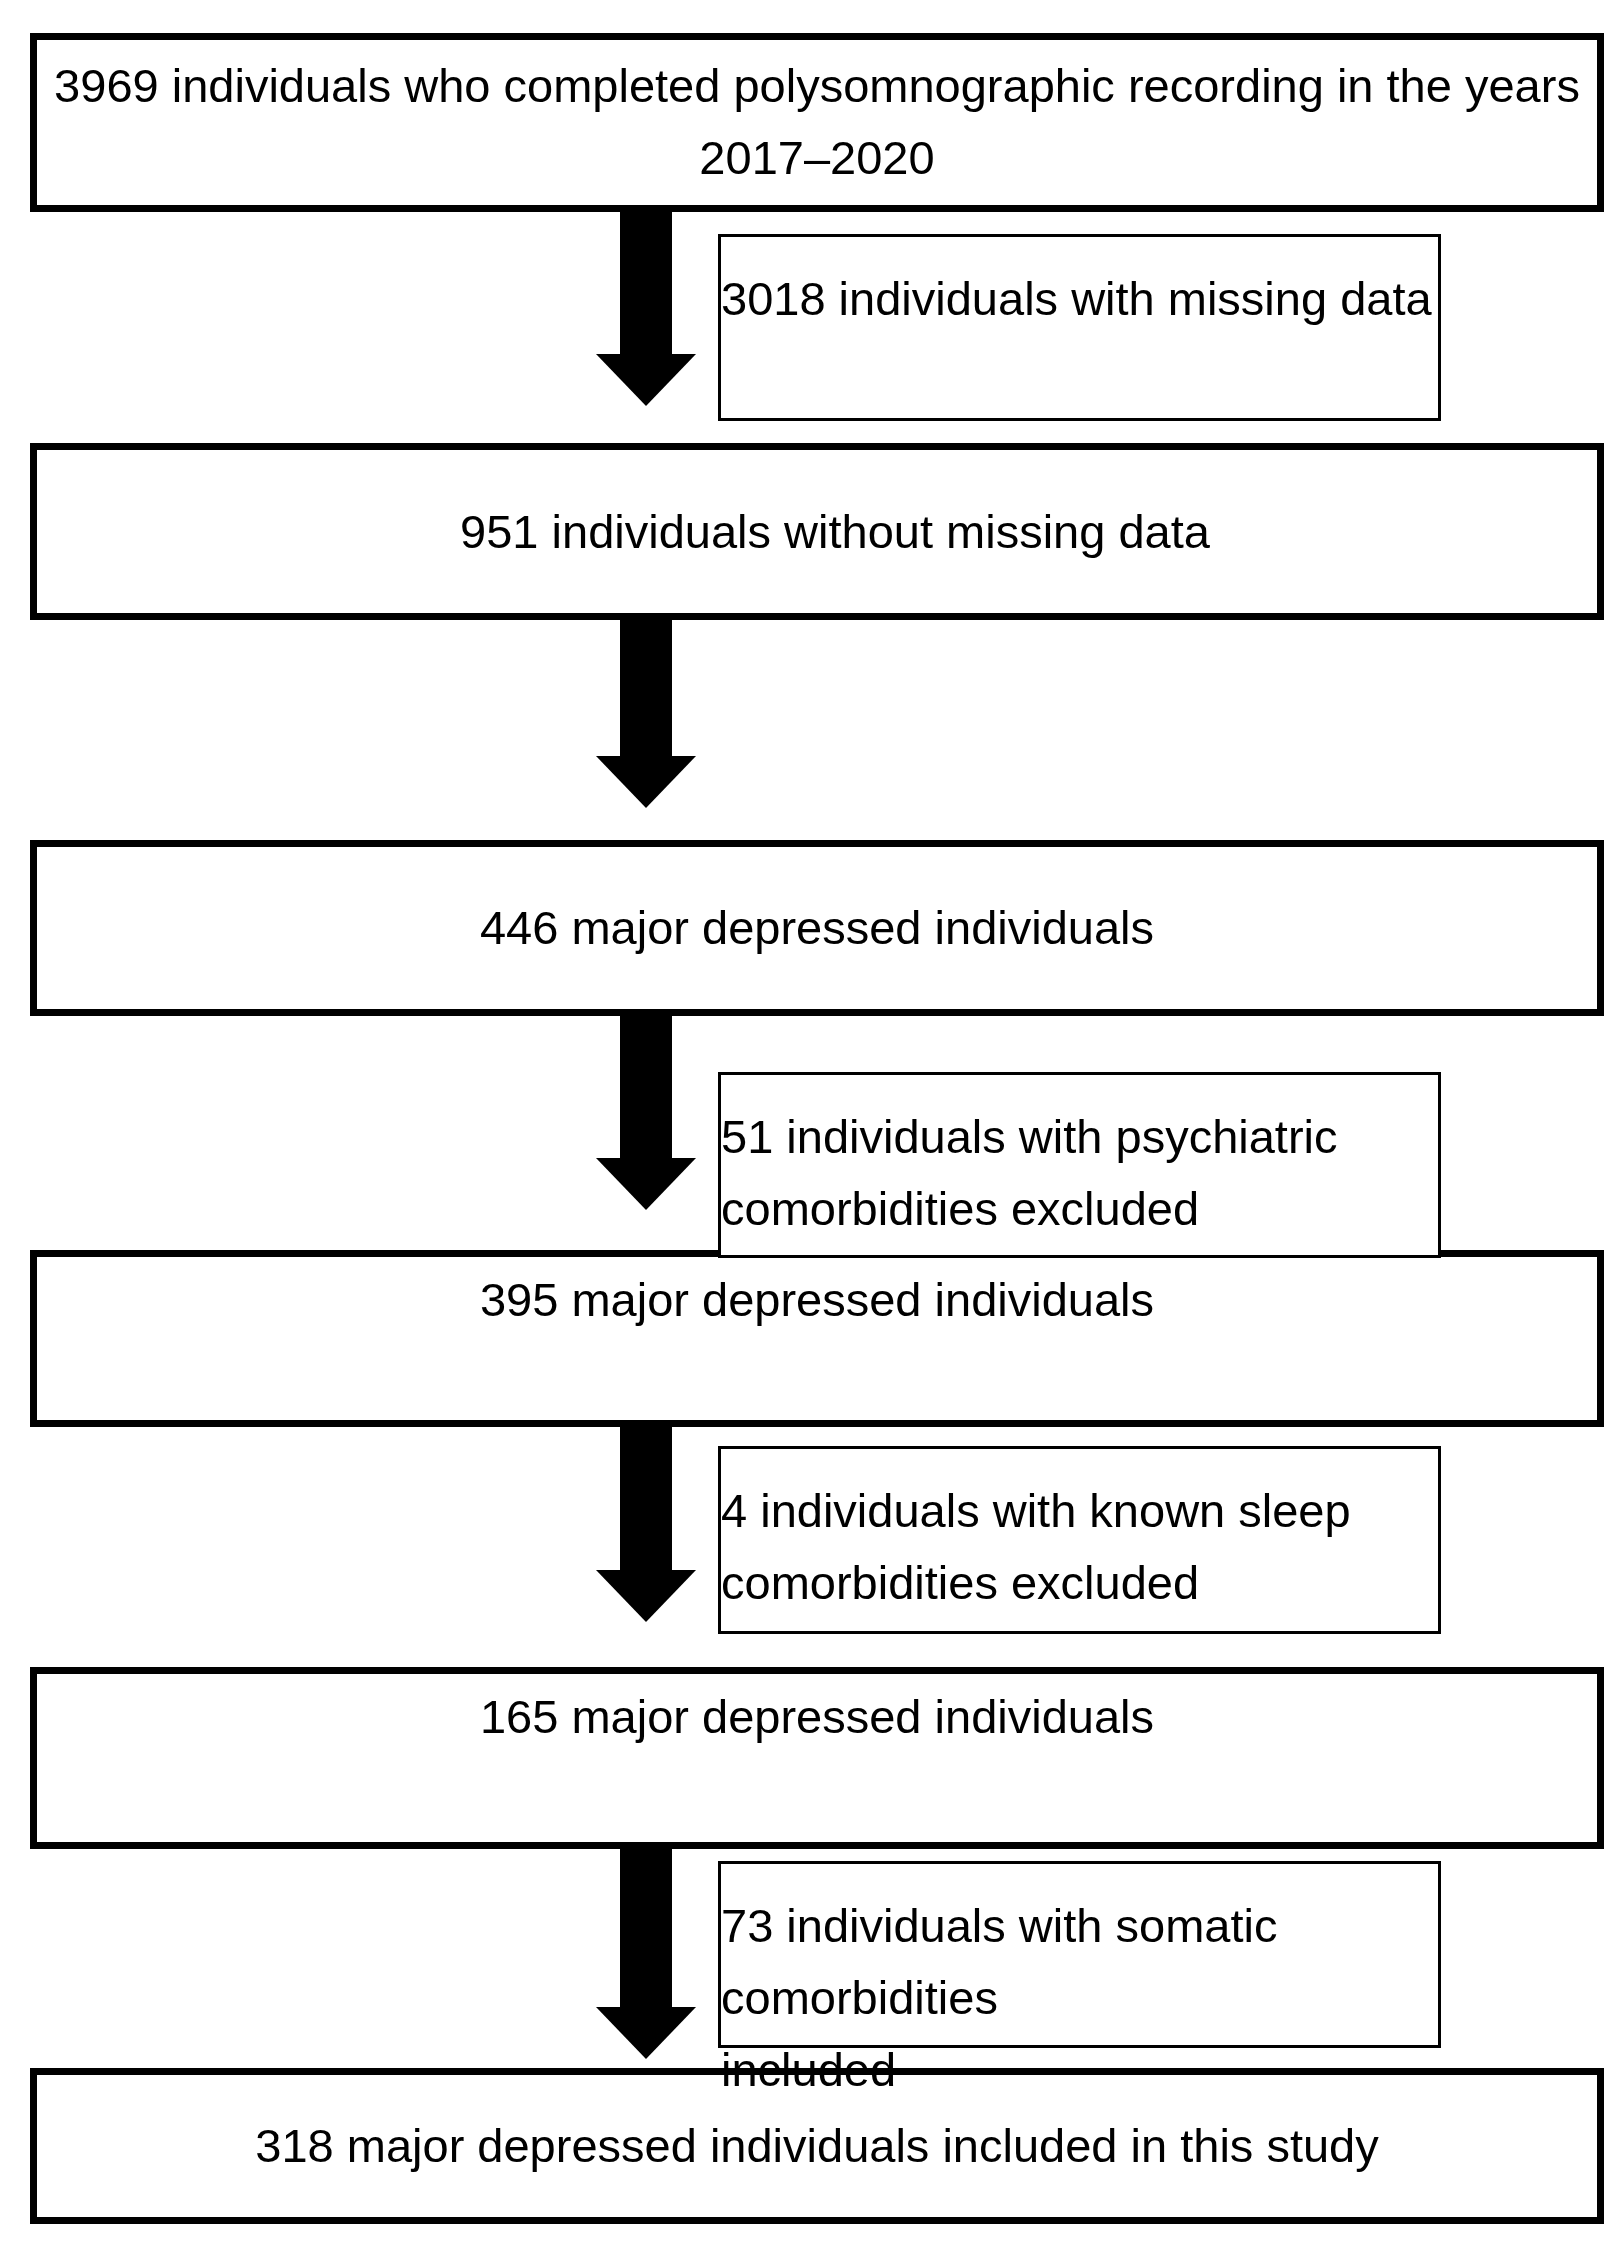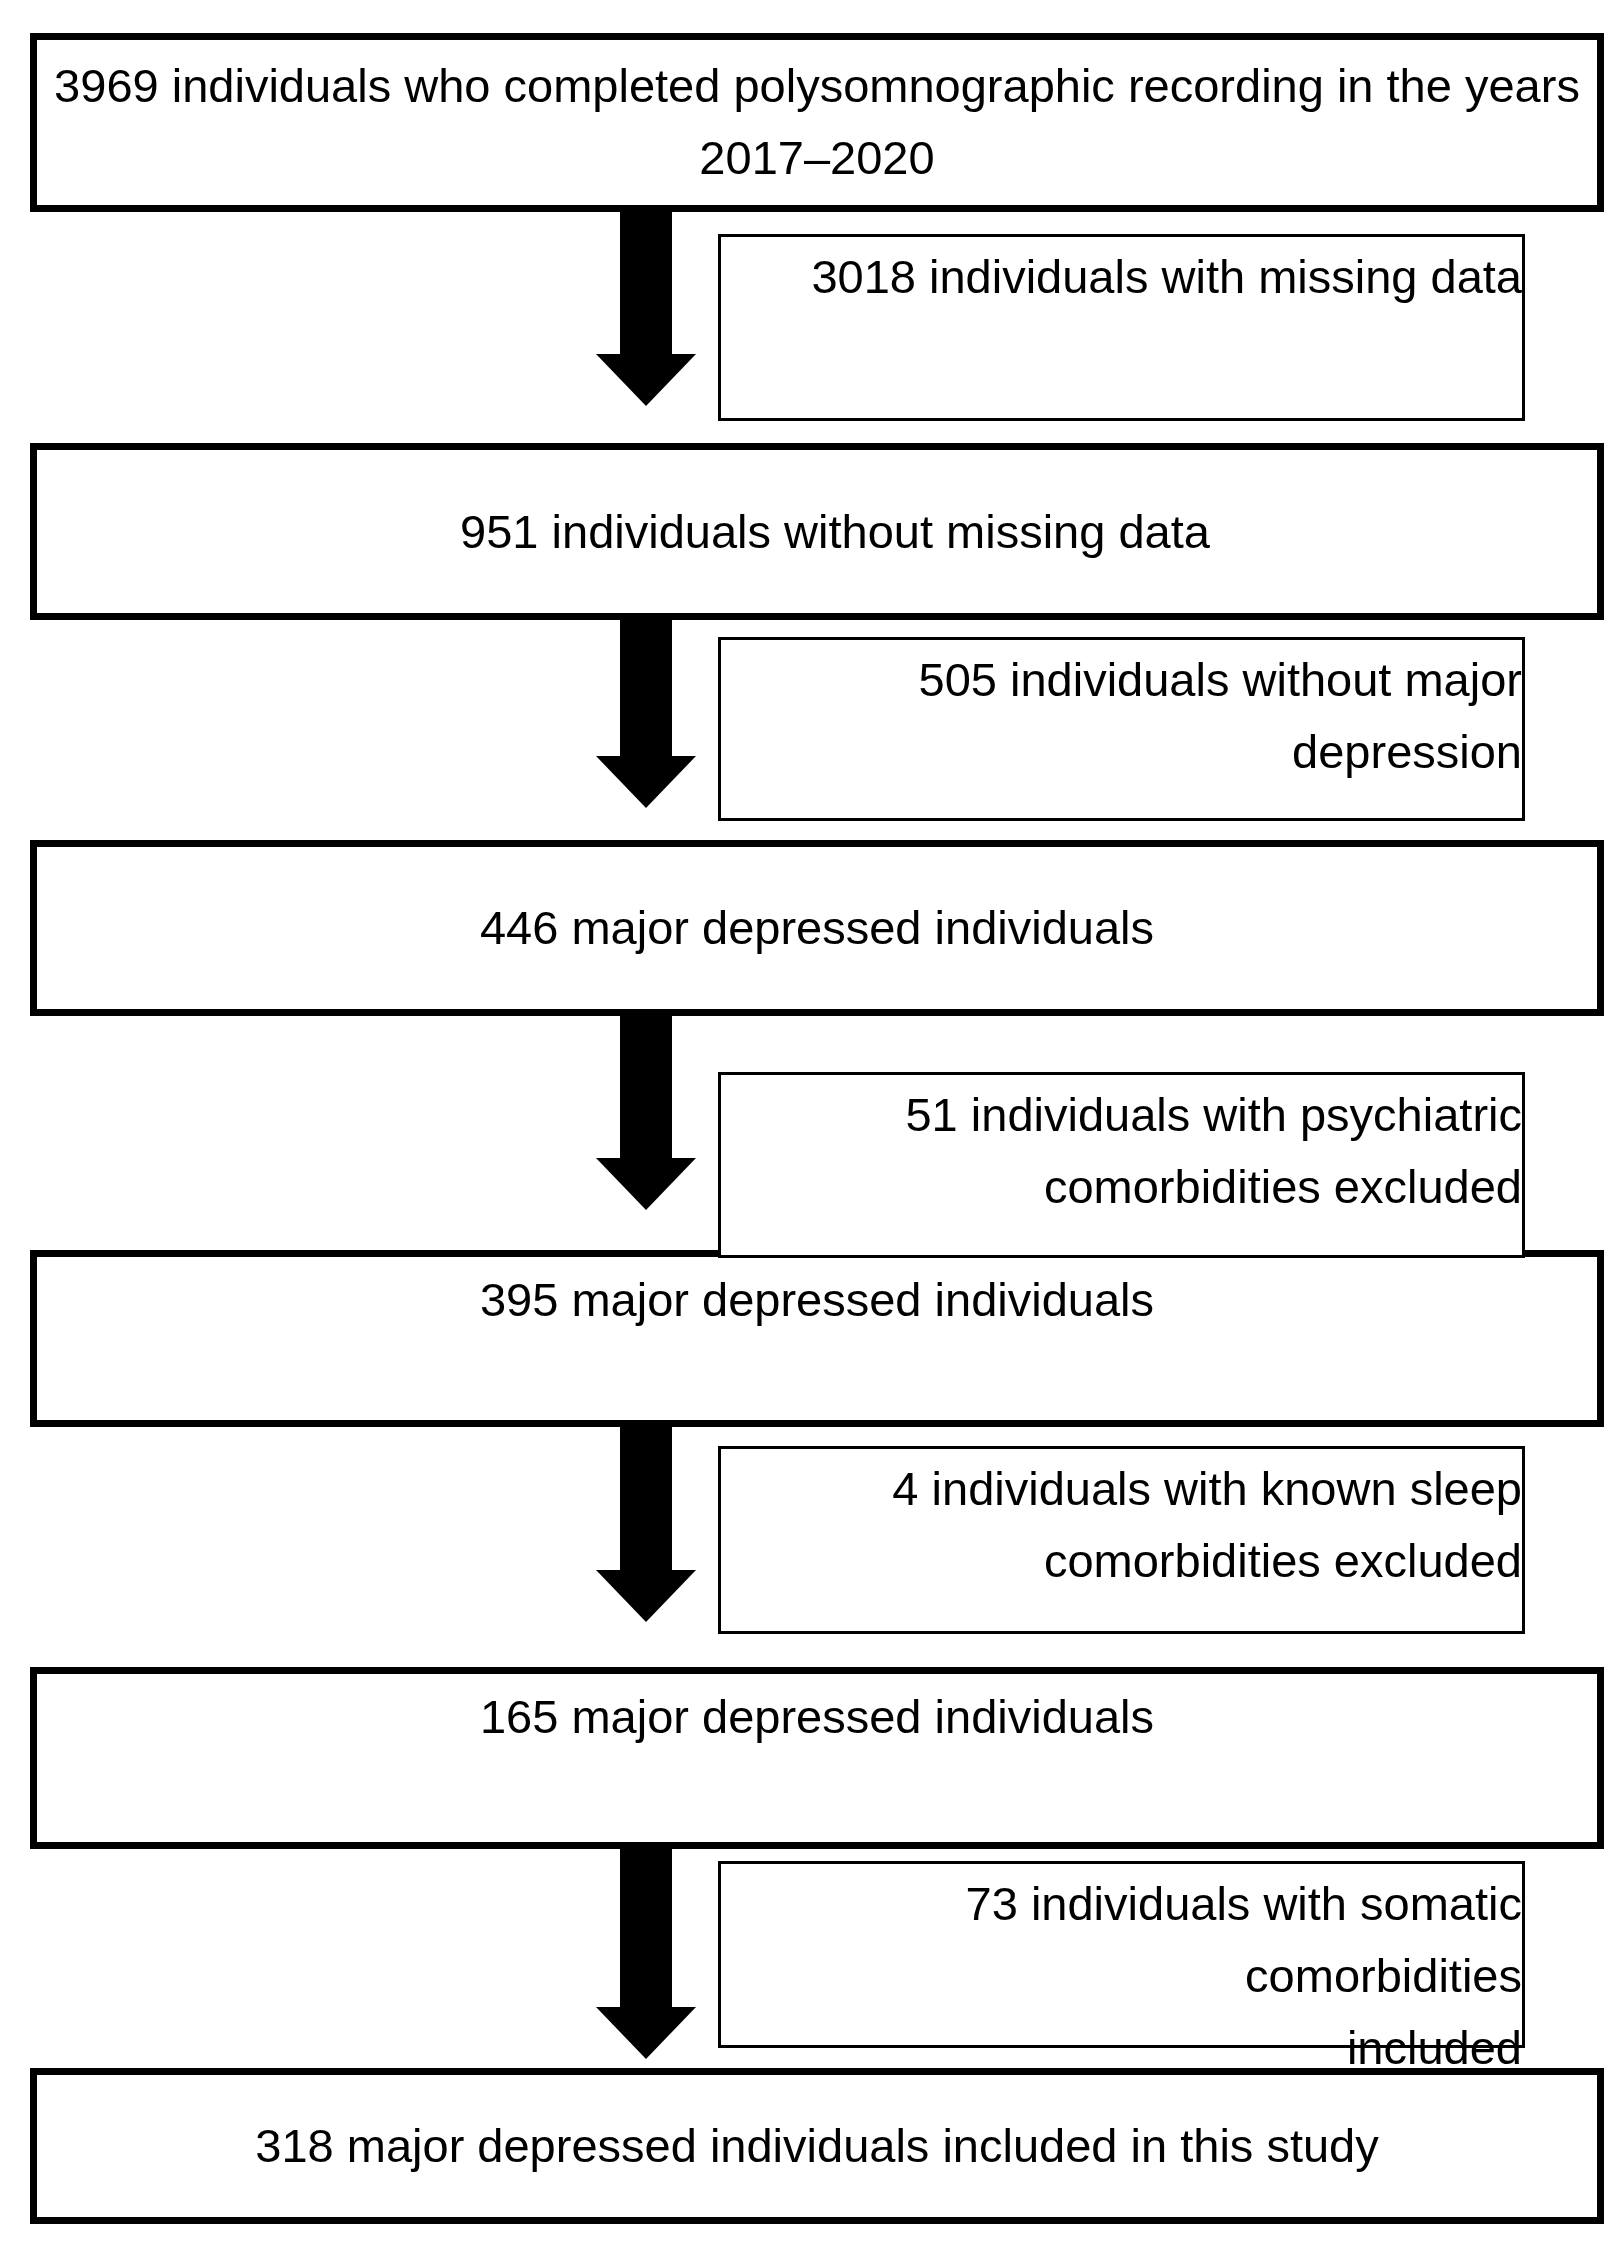--- a/index.html
+++ b/index.html
@@ -26,26 +26,26 @@
     justify-content:center;
     text-align:center;
   }
   .mainbox.top-anchor{
     justify-content:flex-start;
     padding-top:7px;
   }
   .sidebox{
     position:absolute;
     left:718px;
-    width:807px;
+    width:723px;
     box-sizing:border-box;
     border:3.4px solid #000000;
     background:#ffffff;
-    padding-top:4px;
-    text-align:right;
+    padding-top:26px;
+    text-align:left;
   }
   .arrow{
     position:absolute;
     left:596px;
     width:100px;
     display:flex;
     flex-direction:column;
     align-items:center;
   }
   .arrow .shaft{
@@ -104,23 +104,20 @@
     </div>
 
   <div class="mainbox" id="main-box-5">
       <div>318 major depressed individuals included in this study</div>
     </div>
 
   <div class="sidebox" id="side-box-0">
       <div>3018 individuals with missing data</div>
     </div>
 
-  <div class="sidebox" id="side-box-1">
-      <div>505 individuals without major depression</div>
-    </div>
 
   <div class="sidebox" id="side-box-2">
       <div>51 individuals with psychiatric</div>
       <div>comorbidities excluded</div>
     </div>
 
   <div class="sidebox" id="side-box-3">
       <div>4 individuals with known sleep</div>
       <div>comorbidities excluded</div>
     </div>

